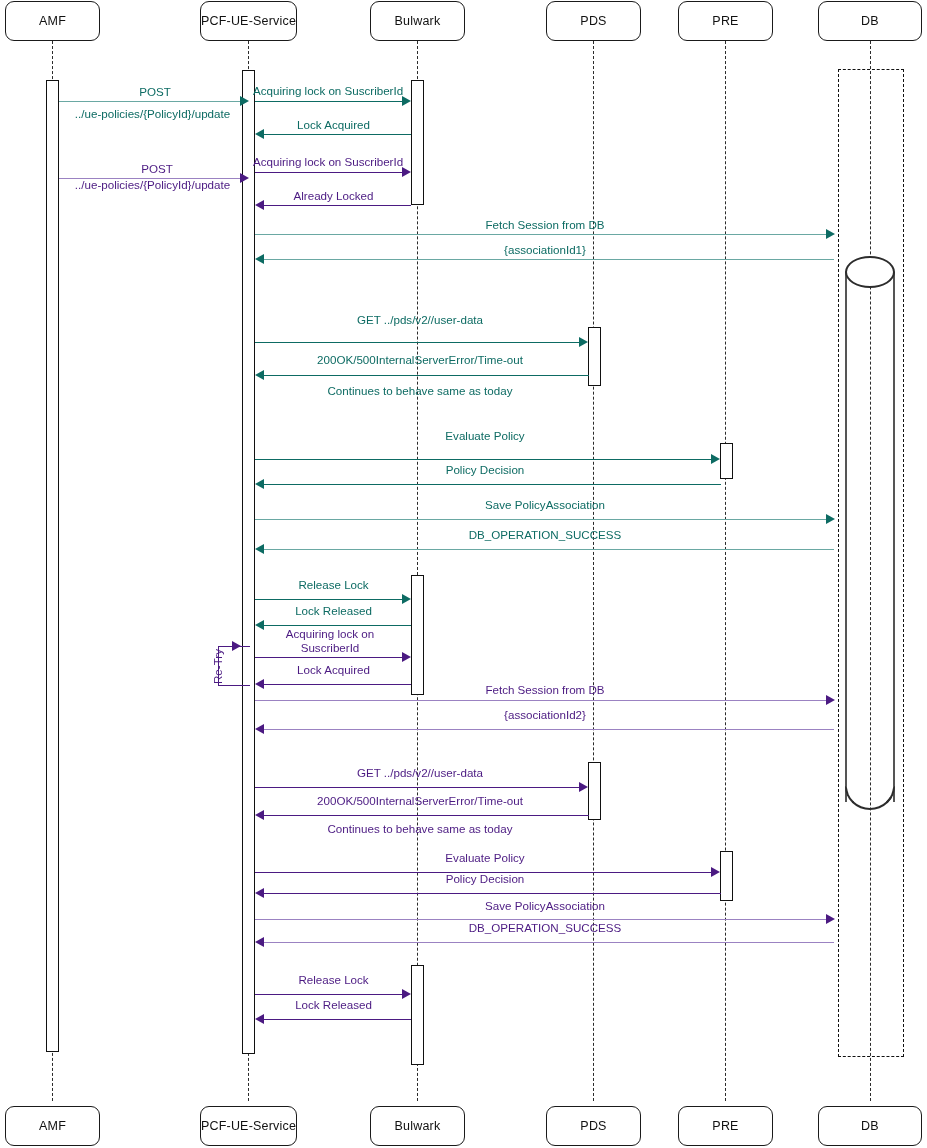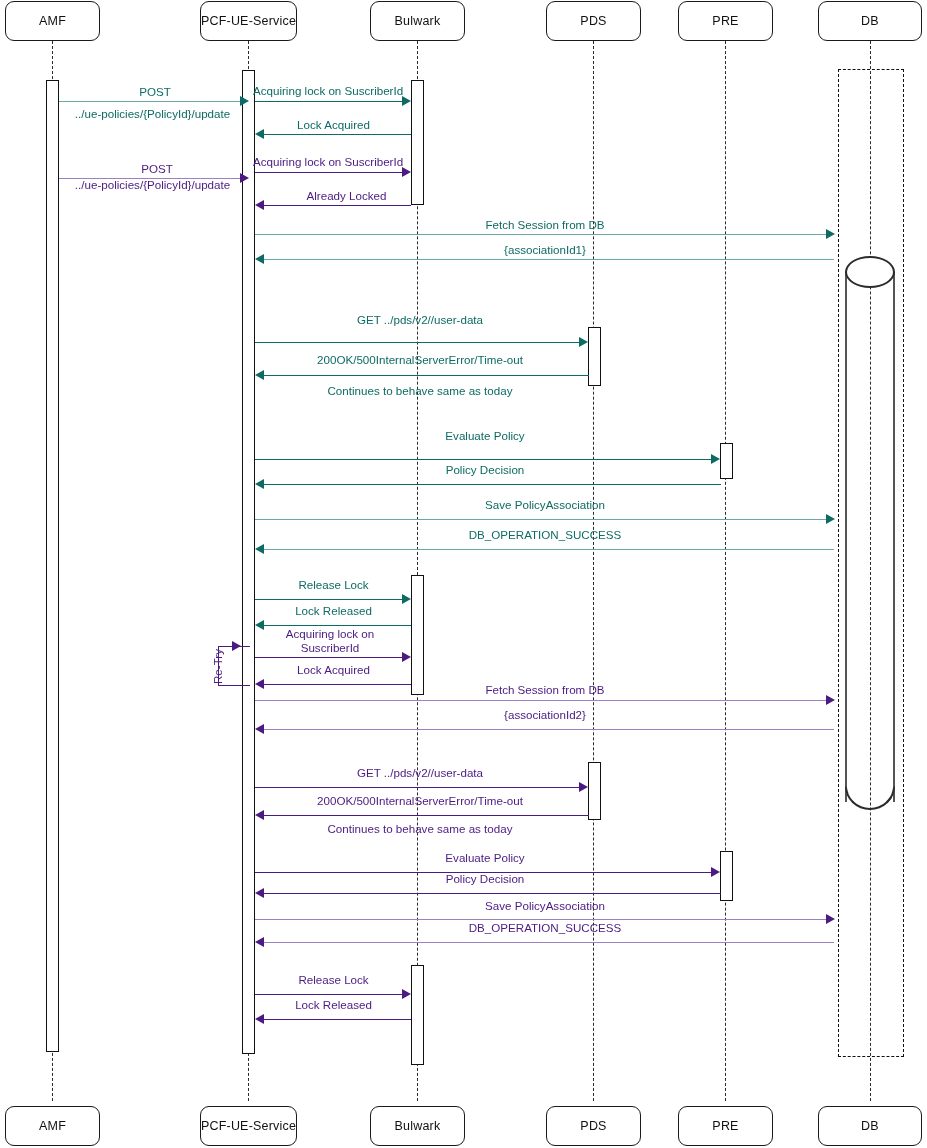--- a/index.html
+++ b/index.html
@@ -188,21 +188,21 @@
 
   <div class="msg-label lbl-purple" style="left:62px; top:162px; width:190px;">POST</div>
   <div class="msg purple-l" style="left:59px;top:178px; width:182px;"></div>
   <div class="arrowhead right ah-purple" style="left:240px;top:173px;"></div>
   <div class="msg-label lbl-purple" style="left:55px; top:178px; width:195px;">../ue-policies/{PolicyId}/update</div>
 
   <div class="msg-label lbl-purple" style="left:253px;top:155px; width:160px;text-align:left;">Acquiring lock on SuscriberId</div>
   <div class="msg purple" style="left:255px;top:172px; width:148px;"></div>
   <div class="arrowhead right ah-purple" style="left:402px;top:167px;"></div>
 
-  <div class="msg-label lbl-purple" style="left:268px;top:189px; width:157px;">Already Locked</div>
+  <div class="msg-label lbl-purple" style="left:255px;top:189px; width:157px;">Already Locked</div>
   <div class="msg purple" style="left:264px;top:205px; width:147px;"></div>
   <div class="arrowhead left ah-purple" style="left:255px;top:200px;"></div>
 
   <div class="msg-label lbl-teal" style="left:255px;top:218px; width:580px;">Fetch Session  from DB</div>
   <div class="msg teal-l" style="left:255px;top:234px; width:571px;"></div>
   <div class="arrowhead right ah-teal" style="left:826px;top:229px;"></div>
 
   <div class="msg-label lbl-teal" style="left:255px;top:243px; width:580px;">{associationId1}</div>
   <div class="msg teal-l" style="left:264px;top:259px; width:570px;"></div>
   <div class="arrowhead left ah-teal" style="left:255px;top:254px;"></div>

